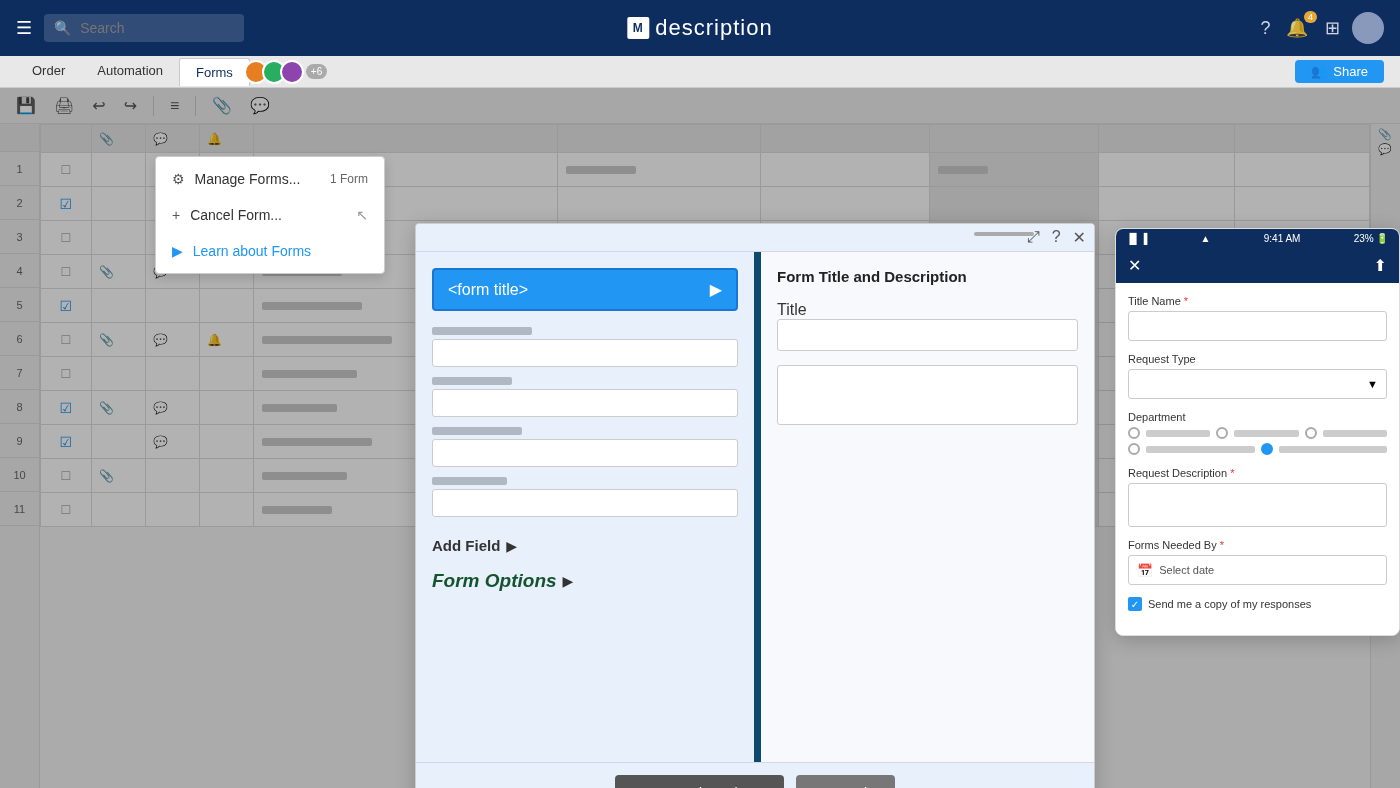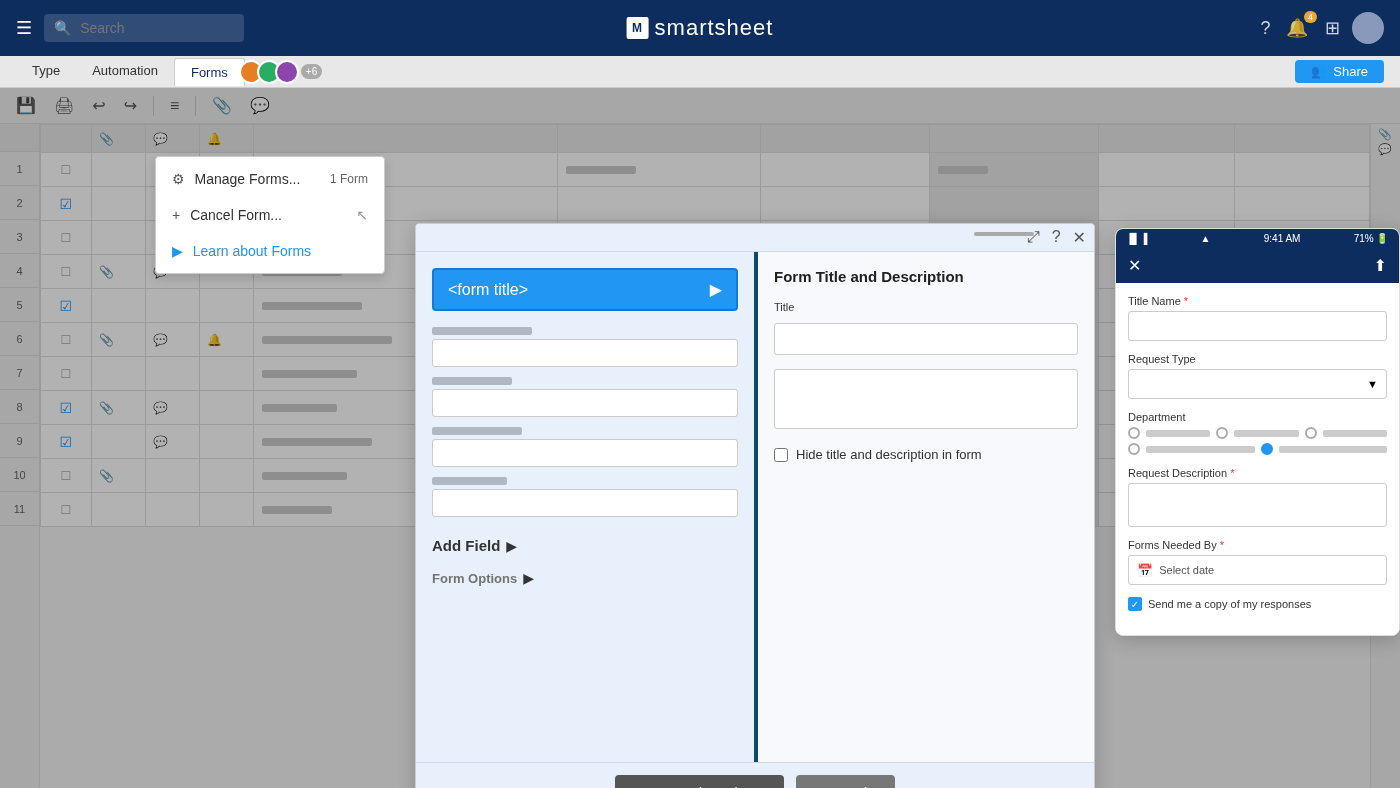--- a/index.html
+++ b/index.html
@@ -393,23 +393,24 @@
     }
     .add-field-arrow { color: #333; margin-left: 6px; font-size: 14px; }
 
     .form-options-row {
       display: flex;
       align-items: center;
       padding: 10px 0;
       cursor: pointer;
     }
     .form-options-text {
-      font-size: 13px;
+      font-size: 19px;
       font-weight: 600;
-      color: #737373;
+      color: #14532d;
+      font-style: italic;
     }
     .form-options-arrow { color: #333; margin-left: 6px; font-size: 14px; }
 
     .form-modal-footer {
       background: #e8f0fb;
       border-top: 1px solid #d0d8e8;
       padding: 12px 16px;
       display: flex;
       justify-content: center;
       gap: 12px;
@@ -430,34 +431,34 @@
       border-radius: 4px;
       padding: 10px 28px;
       font-size: 14px;
       cursor: pointer;
     }
 
     
     .form-right {
       width: 340px;
       background: #f8f9fc;
-      border-left: 4px solid #0c4a6e;
+      border-left: 7px solid #0c4a6e;
       padding: 16px;
       overflow-y: auto;
     }
     .right-panel-title {
       font-size: 15px;
       font-weight: 600;
       color: #222;
       margin-bottom: 16px;
     }
     .right-field-label {
-      font-size: 11px;
+      font-size: 16px;
       color: #333;
-      margin-bottom: 10px;
+      margin-bottom: 0;
     }
     .right-input {
       width: 100%;
       height: 32px;
       border: 1px solid #ccc;
       border-radius: 3px;
       margin-bottom: 14px;
       padding: 4px 8px;
       font-size: 13px;
       background: white;
@@ -650,35 +651,35 @@
 <body>
 
 <div class="top-nav">
   <span class="hamburger-icon">☰</span>
   <div class="search-wrapper">
     <span class="search-icon-inner">🔍</span>
     <input class="search-bar" type="text" placeholder="Search" style="">
   </div>
   <div class="logo-area">
     <div class="logo-mark">M</div>
-    <span>smartsheet</span>
+    <span>description</span>
   </div>
   <div class="nav-right">
     <div class="nav-icon-btn">?</div>
     <div class="nav-icon-btn">
       🔔
       <span class="notif-badge">4</span>
     </div>
     <div class="nav-icon-btn apps-icon">⊞</div>
     <div class="avatar-circle"></div>
   </div>
 </div>
 
 <div class="tab-bar">
-  <div class="tab-item">Type</div>
+  <div class="tab-item">Order</div>
   <div class="tab-item">Automation</div>
   <div class="tab-item active">Forms</div>
   <div class="collaborators">
     <div class="collab-avatar" style="background:#e67e22;"></div>
     <div class="collab-avatar" style="background:#27ae60;"></div>
     <div class="collab-avatar" style="background:#8e44ad;"></div>
     <span class="collab-count">+6</span>
   </div>
   <button class="share-btn">
     <span>👥</span>
@@ -947,41 +948,37 @@
           <span class="form-options-text">Form Options</span>
           <span class="form-options-arrow">▶</span>
         </div>
       </div>
 
       <div class="form-right">
         <div class="right-panel-title">Form Title and Description</div>
         <div class="right-field-label">Title</div>
         <input class="right-input" type="text" style="">
         <textarea class="right-textarea" style=""></textarea>
-        <div class="hide-title-row">
-          <input type="checkbox" class="hide-checkbox" style="">
-          <span>Hide title and description in form</span>
-        </div>
       </div>
     </div>
 
     <div class="form-modal-footer">
       <button class="save-preview-btn">Save and Preview</button>
       <button class="cancel-btn">Cancel</button>
     </div>
   </div>
 
   <div class="phone-mockup">
 
     <div class="phone-status-bar">
       <span>▐▌▐</span>
       <span>▲</span>
       <span>9:41 AM</span>
       <span>
-        <span>71%</span>
+        <span>23%</span>
         🔋
       </span>
     </div>
 
     <div class="phone-header">
       <span class="phone-close-btn">✕</span>
       <span></span>
       <span class="phone-share-btn">⬆</span>
     </div>
 

